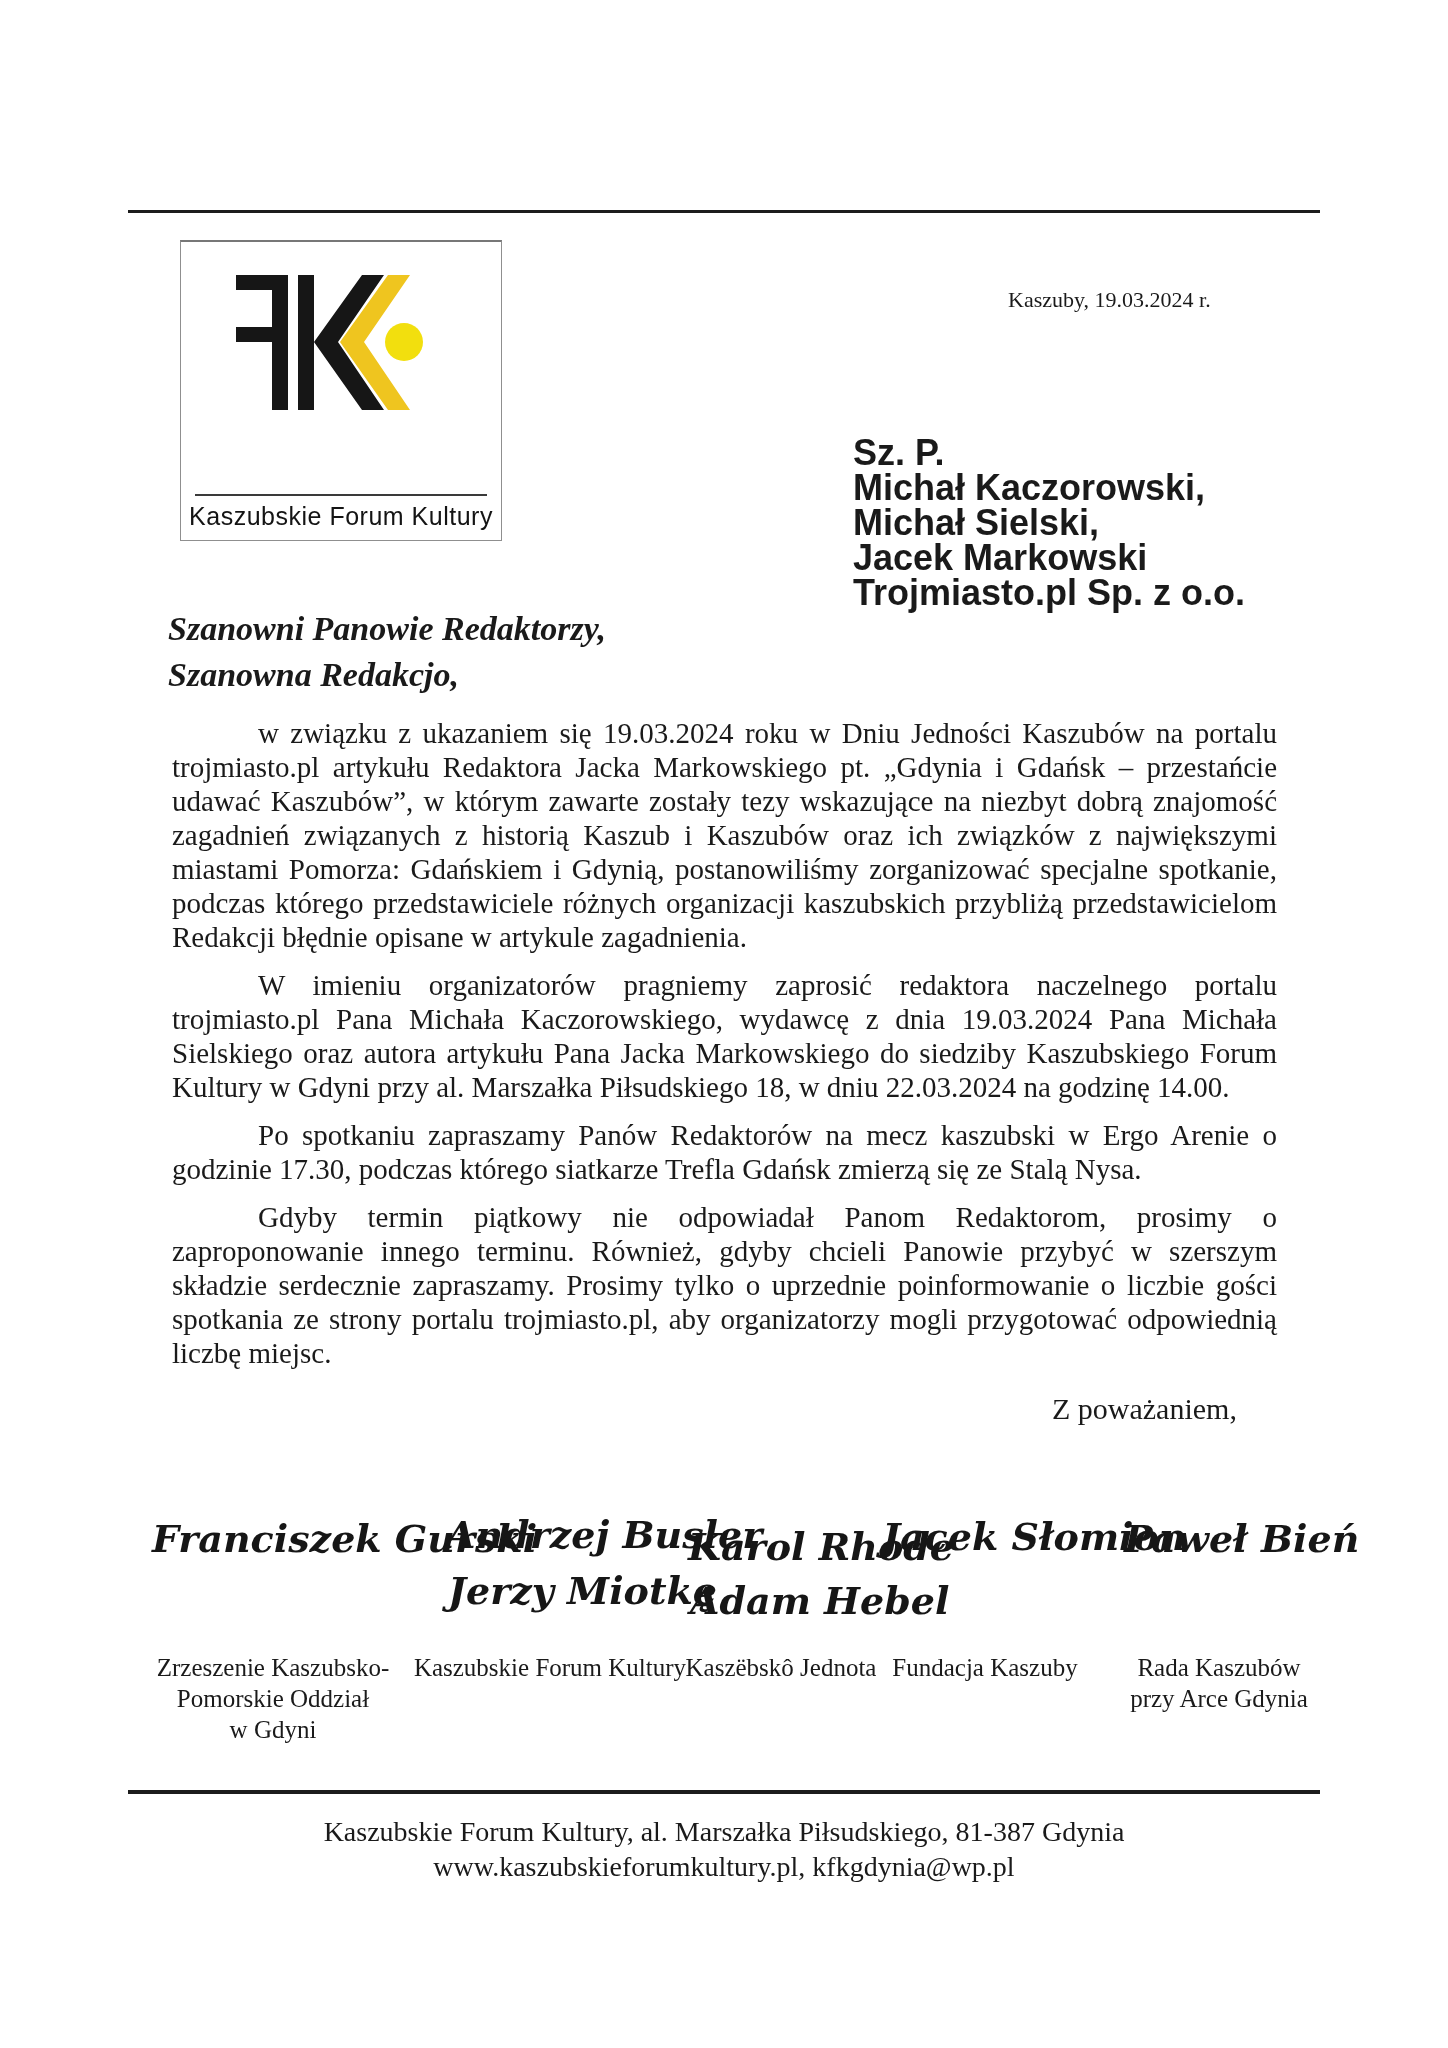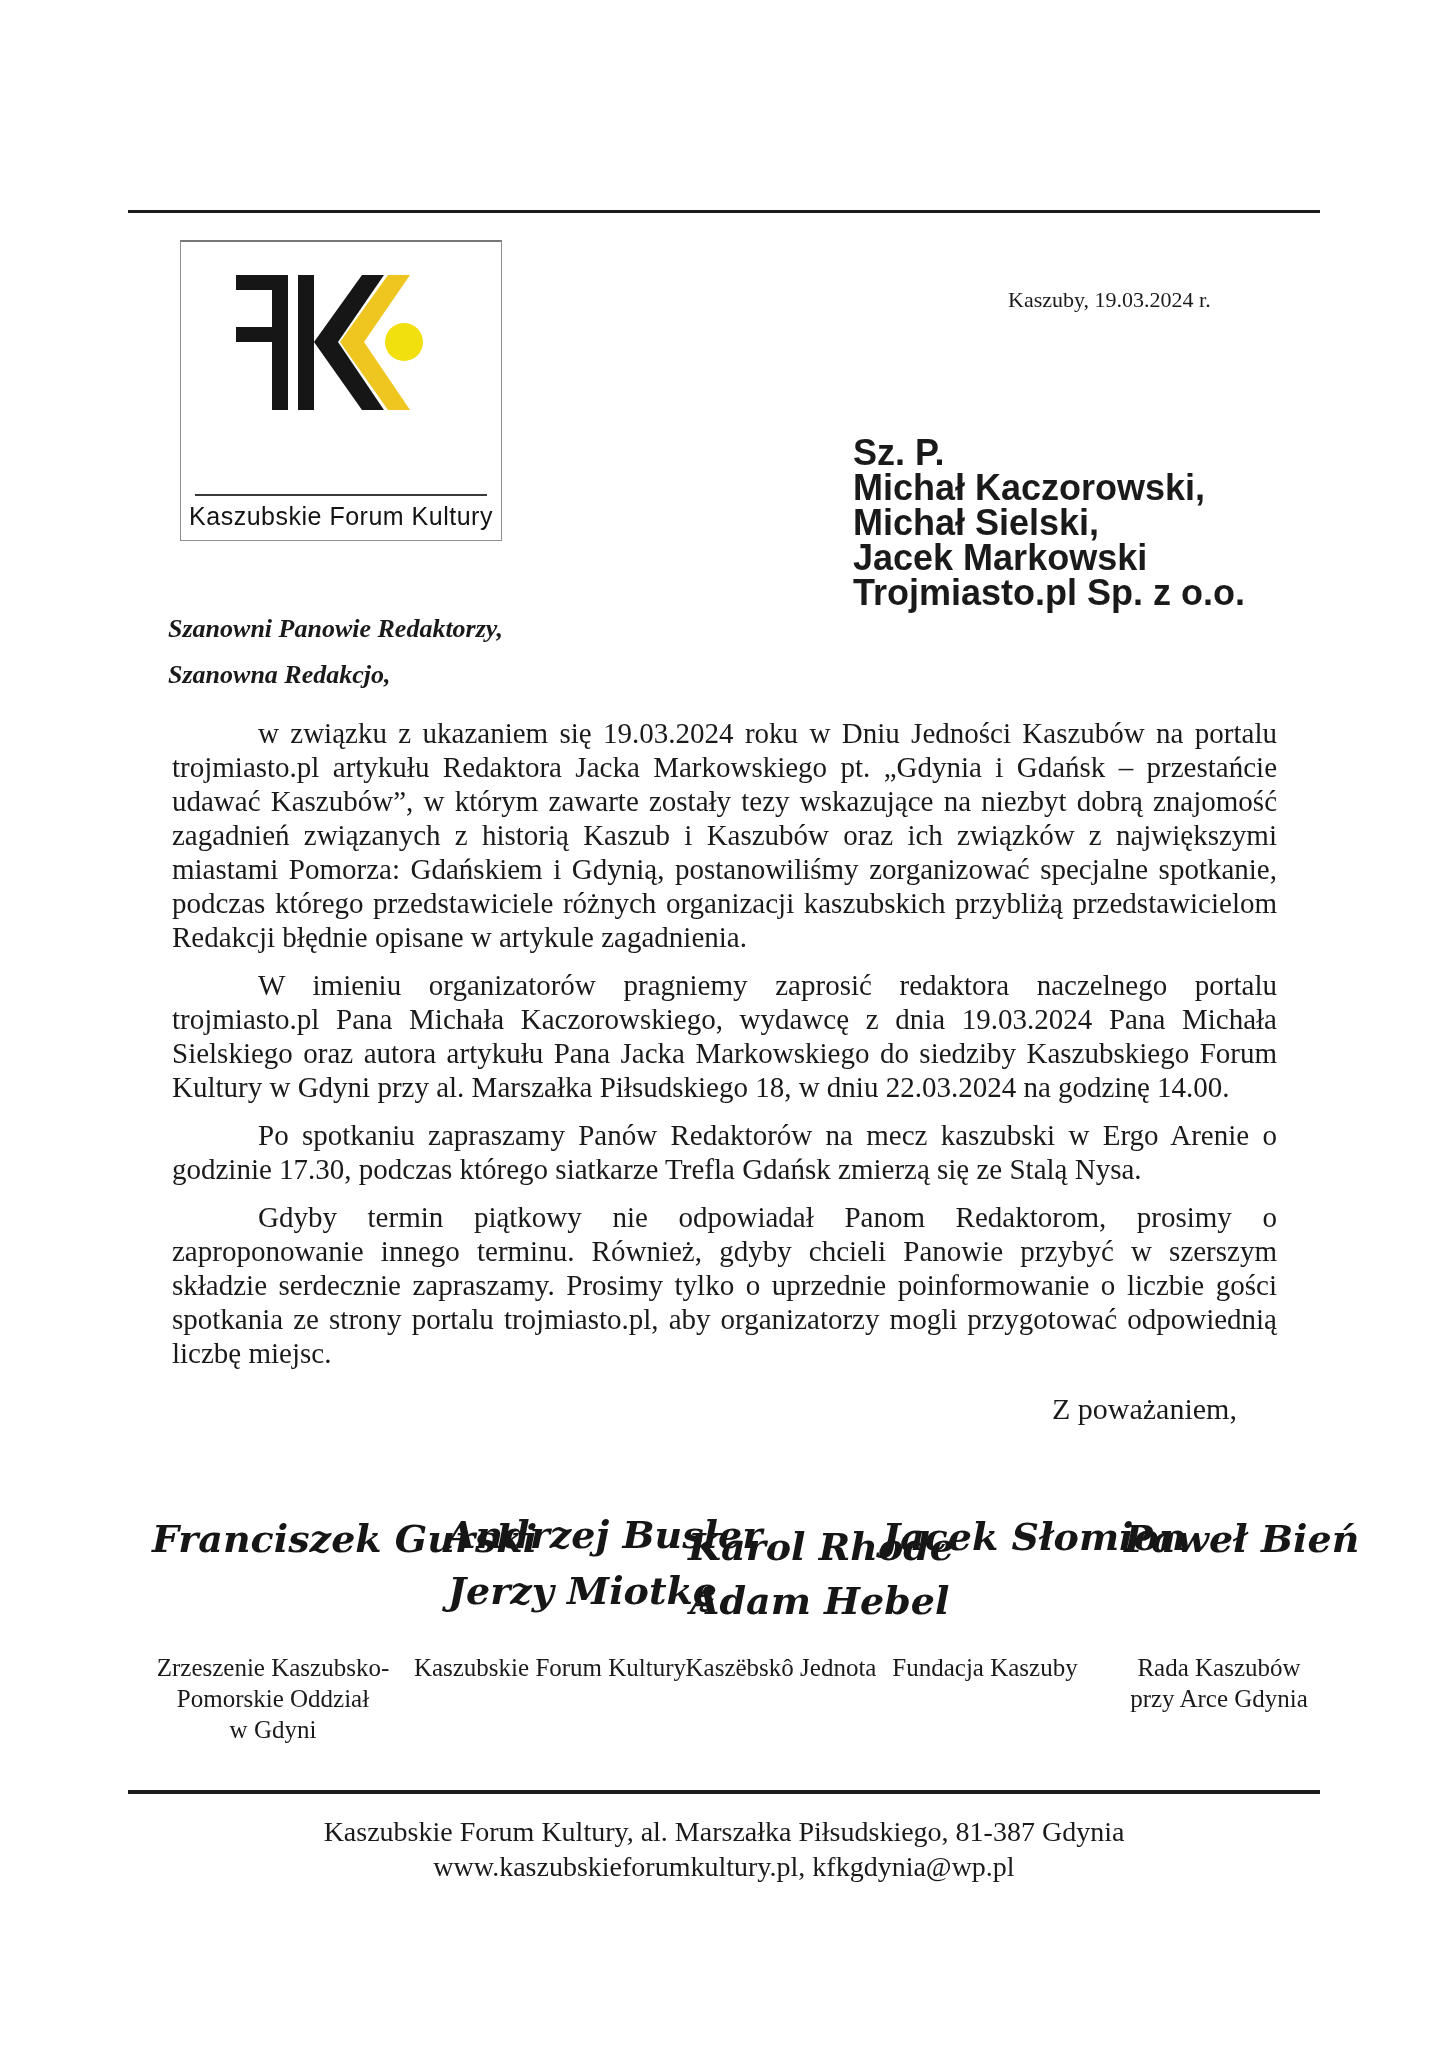--- a/index.html
+++ b/index.html
@@ -31,21 +31,21 @@
 
   .recipient {
     left:853px; top:435px;
     font-family:"Liberation Sans", sans-serif; font-weight:bold;
     font-size:36px; line-height:35px;
   }
 
   .salutation {
     left:168px; top:606px;
     font-weight:bold; font-style:italic;
-    font-size:26px; line-height:46px;
+    font-size:34px; line-height:46px;
   }
 
   .body-col {
     left:172px; top:716px; width:1105px;
     font-size:29px; line-height:34px; text-align:justify;
   }
   .body-col p { margin:0 0 14px 0; text-indent:86px; }
 
   .closing { left:1052px; top:1392px; font-size:30px; white-space:nowrap; }
 

